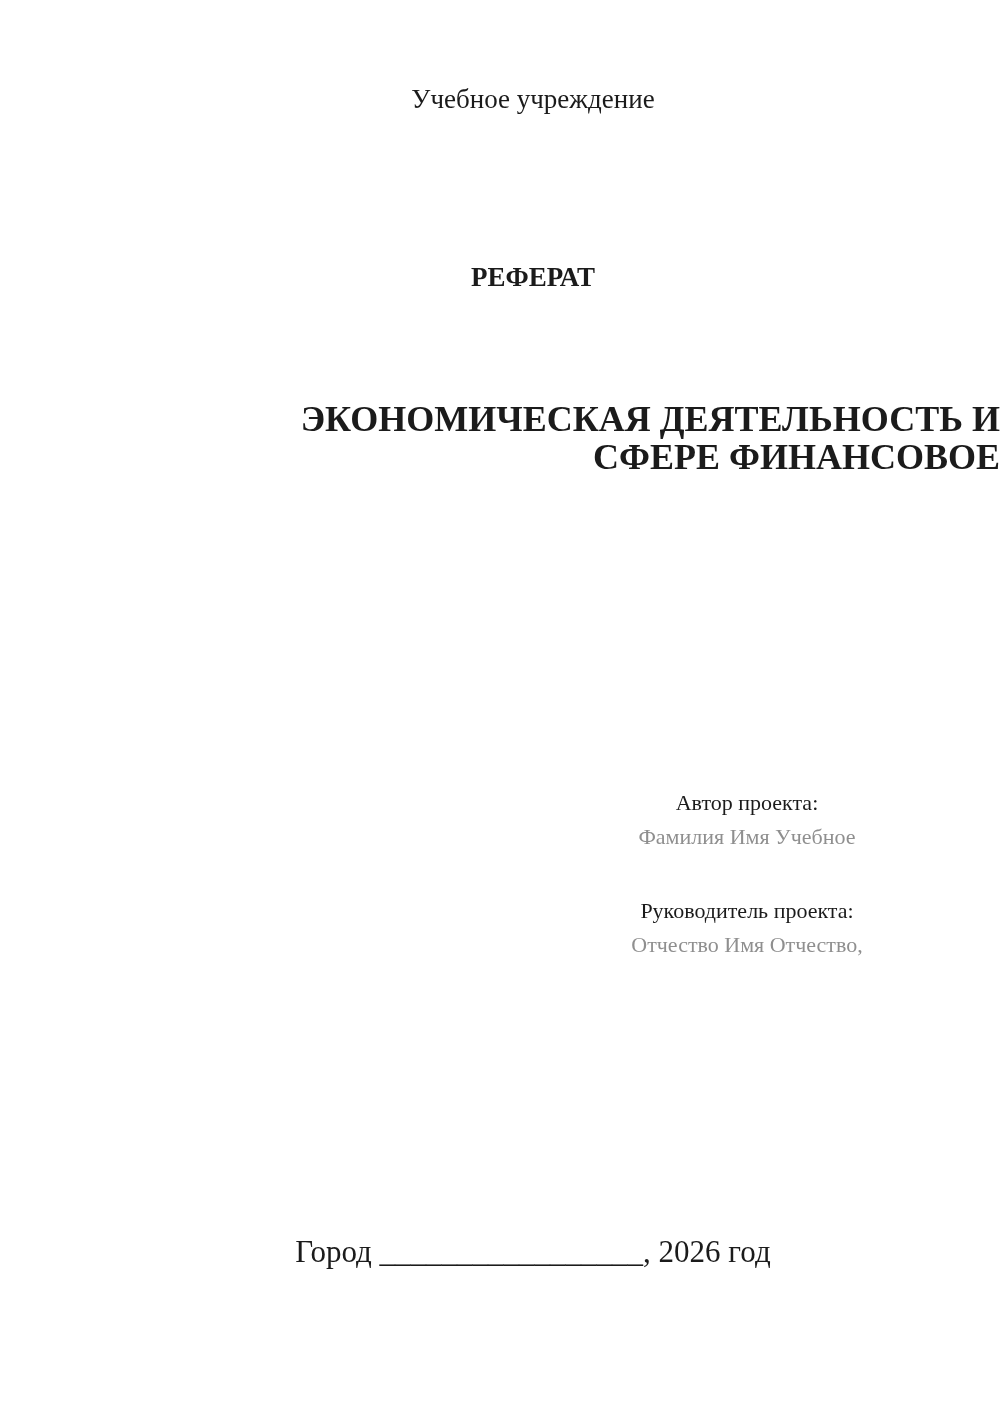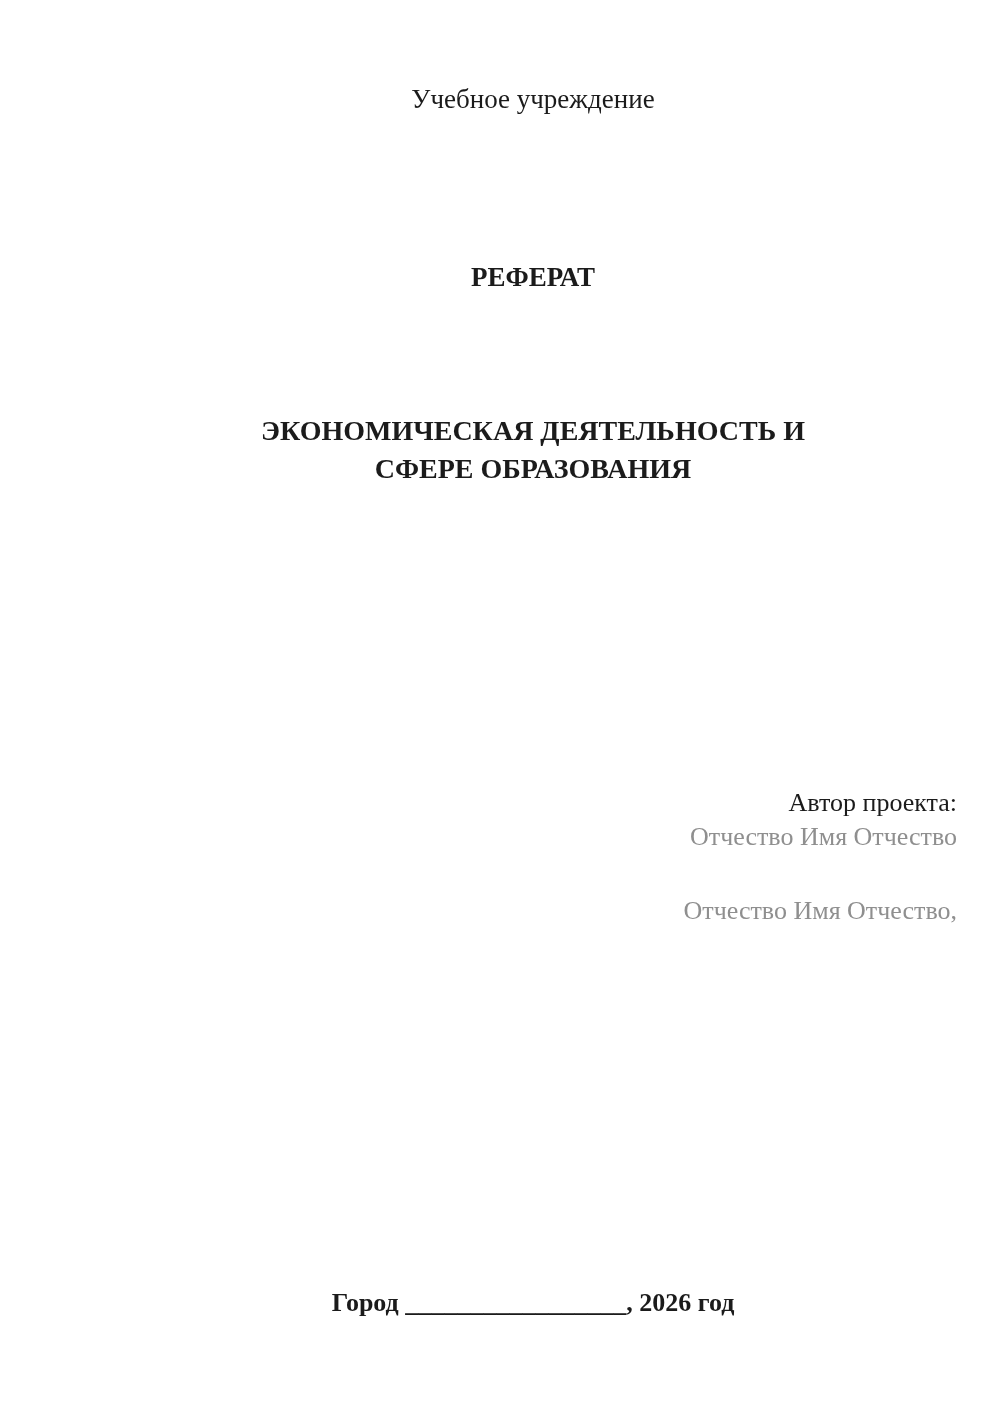--- a/index.html
+++ b/index.html
@@ -28,68 +28,69 @@
     font-size: 27px;
     line-height: 30px;
   }
   .doc-type {
     top: 262px;
     font-size: 27px;
     font-weight: bold;
     line-height: 30px;
   }
   .doc-title {
-    top: 412px;
-    font-size: 28px;
+    top: 400px;
+    font-size: 36px;
     font-weight: bold;
     line-height: 38px;
+    text-align: right;
   }
   .credits {
     position: absolute;
     left: 537px;
     top: 786px;
     width: 420px;
-    text-align: right;
-    font-size: 26px;
+    text-align: center;
+    font-size: 22px;
     line-height: 34px;
   }
   .credits .label {
     color: var(--text, #1b1b1b);
   }
   .credits .placeholder {
     color: var(--placeholder, #8f8f8f);
   }
   .credits .block-gap {
     height: 40px;
   }
   .footer-line {
-    top: 1287px;
-    font-size: 26px;
+    top: 1236px;
+    font-size: 31px;
     line-height: 32px;
-    font-weight: bold;
   }
 </style>
 </head>
 <body>
 
 <div class="page">
 
   <div class="centered-band institution">Учебное учреждение</div>
 
   <div class="centered-band doc-type">РЕФЕРАТ</div>
 
   <div class="centered-band doc-title">
     <div>ЭКОНОМИЧЕСКАЯ ДЕЯТЕЛЬНОСТЬ И</div>
-    <div>СФЕРЕ ОБРАЗОВАНИЯ</div>
+    <div>СФЕРЕ ФИНАНСОВОЕ</div>
   </div>
 
   <div class="credits">
     <div class="label">Автор проекта:</div>
-    <div class="placeholder">Отчество Имя Отчество</div>
+    <div class="placeholder">Фамилия Имя Учебное</div>
 
     <div class="block-gap"></div>
 
+    <div class="label">Руководитель проекта:</div>
     <div class="placeholder">Отчество Имя Отчество,</div>
   </div>
 
   <div class="centered-band footer-line">Город _________________, 2026 год</div>
 
 </div>
 
 </body></html>

